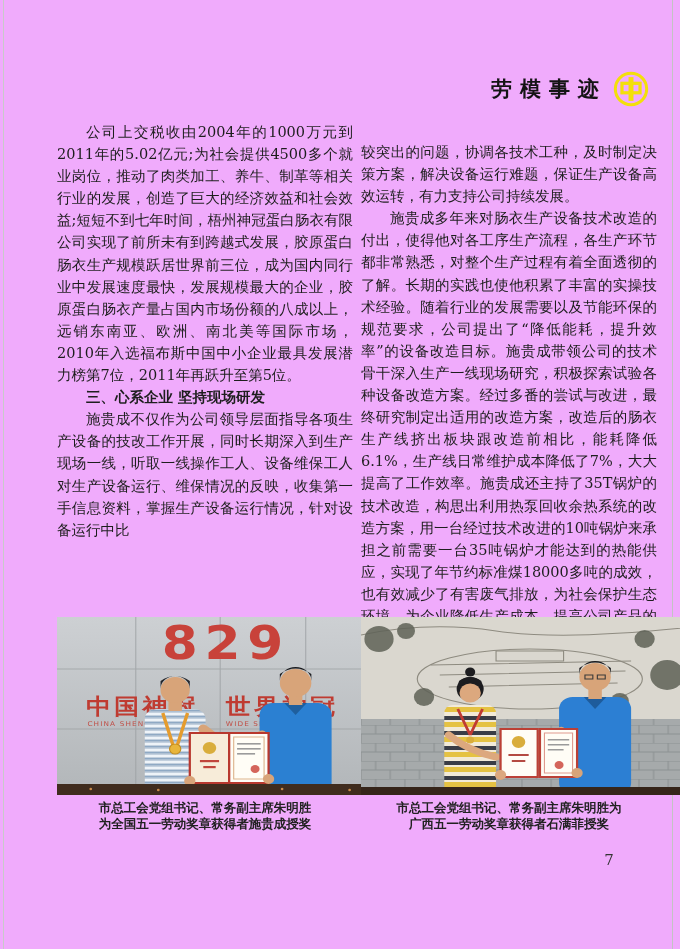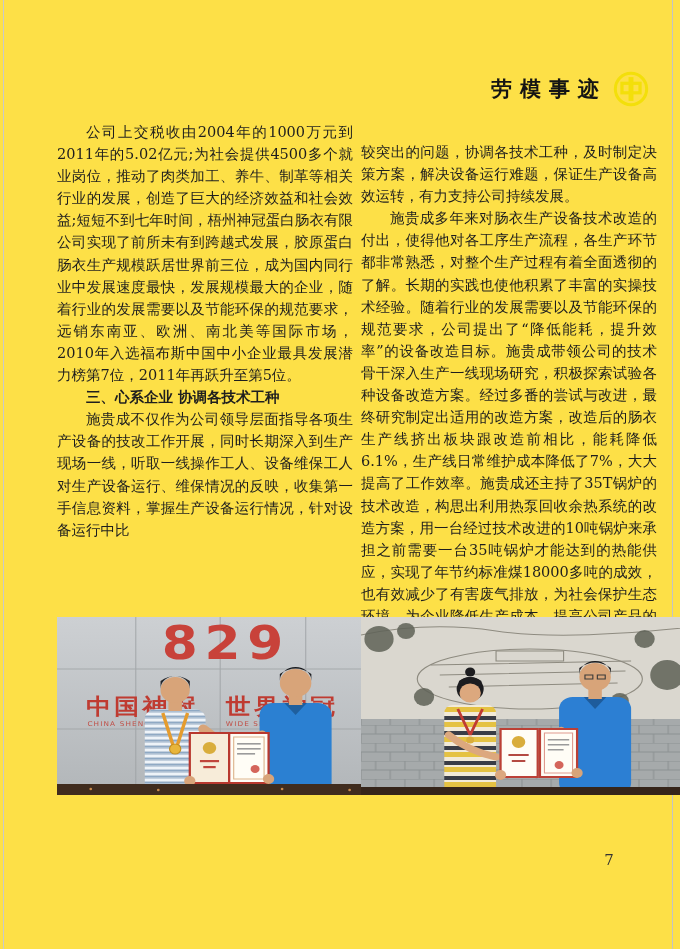--- a/index.html
+++ b/index.html
@@ -1,18 +1,18 @@
 <!DOCTYPE html>
 <html><head>
 <meta charset="utf-8">
 <style>
   html,body { margin:0; padding:0; background:#e8e8e8; }
   .page {
     position:relative; width:680px; height:949px; margin:0 auto;
-    background:#fde047; overflow:hidden;
+    background:#f0abfc; overflow:hidden;
     font-family:"DejaVu Serif", serif; color:#1e1e1e;
   }
   .edge-line { position:absolute; top:0; bottom:0; width:1px; background:#c9c9c9; }
   .edge-line.left  { left:3px; }
   .edge-line.right { left:672px; background:#c3c3c3; }
 
   .header {
     position:absolute; top:68px; left:0; right:30px; height:42px;
     display:flex; justify-content:flex-end; align-items:center; gap:5px;
   }
@@ -61,22 +61,22 @@
     <span class="logo">
       <svg viewBox="0 0 40 40">
         <circle cx="20" cy="20" r="16.5" fill="none" stroke="#f3df0a" stroke-width="3.2"></circle>
         <rect x="17.4" y="7.5" width="5.2" height="25" fill="#f3df0a"></rect>
         <rect x="10.5" y="14" width="19" height="10" fill="none" stroke="#f3df0a" stroke-width="3.4"></rect>
       </svg>
     </span>
   </div>
 
   <section class="col left">
-    <p class="indent">公司上交税收由2004年的1000万元到2011年的5.02亿元;为社会提供4500多个就业岗位，推动了肉类加工、养牛、制革等相关行业的发展，创造了巨大的经济效益和社会效益;短短不到七年时间，梧州神冠蛋白肠衣有限公司实现了前所未有到跨越式发展，胶原蛋白肠衣生产规模跃居世界前三位，成为国内同行业中发展速度最快，发展规模最大的企业，随着行业的发展需要以及节能环保的规范要求，远销东南亚、欧洲、南北美等国际市场，2010年入选福布斯中国中小企业最具发展潜力榜第7位，2011年再跃升至第5位。</p>
-    <h3>三、心系企业 协调各技术工种</h3>
+    <p class="indent">公司上交税收由2004年的1000万元到2011年的5.02亿元;为社会提供4500多个就业岗位，推动了肉类加工、养牛、制革等相关行业的发展，创造了巨大的经济效益和社会效益;短短不到七年时间，梧州神冠蛋白肠衣有限公司实现了前所未有到跨越式发展，胶原蛋白肠衣生产规模跃居世界前三位，成为国内同行业中发展速度最快，发展规模最大的企业，胶原蛋白肠衣产量占国内市场份额的八成以上，远销东南亚、欧洲、南北美等国际市场，2010年入选福布斯中国中小企业最具发展潜力榜第7位，2011年再跃升至第5位。</p>
+    <h3>三、心系企业 坚持现场研发</h3>
     <p class="indent">施贵成不仅作为公司领导层面指导各项生产设备的技改工作开展，同时长期深入到生产现场一线，听取一线操作工人、设备维保工人对生产设备运行、维保情况的反映，收集第一手信息资料，掌握生产设备运行情况，针对设备运行中比</p>
   </section>
 
   <section class="col right">
     <p>较突出的问题，协调各技术工种，及时制定决策方案，解决设备运行难题，保证生产设备高效运转，有力支持公司持续发展。</p>
     <p class="indent">施贵成多年来对肠衣生产设备技术改造的付出，使得他对各工序生产流程，各生产环节都非常熟悉，对整个生产过程有着全面透彻的了解。长期的实践也使他积累了丰富的实操技术经验。随着行业的发展需要以及节能环保的规范要求，公司提出了“降低能耗，提升效率”的设备改造目标。施贵成带领公司的技术骨干深入生产一线现场研究，积极探索试验各种设备改造方案。经过多番的尝试与改进，最终研究制定出适用的改造方案，改造后的肠衣生产线挤出板块跟改造前相比，能耗降低6.1%，生产线日常维护成本降低了7%，大大提高了工作效率。施贵成还主持了35T锅炉的技术改造，构思出利用热泵回收余热系统的改造方案，用一台经过技术改进的10吨锅炉来承担之前需要一台35吨锅炉才能达到的热能供应，实现了年节约标准煤18000多吨的成效，也有效减少了有害废气排放，为社会保护生态环境，为企业降低生产成本，提高公司产品的市场竞争力，为社会节约能源消耗作出了杰出贡献。</p>
   </section>
 
   <figure class="fig1">
     <div class="photo">
@@ -139,20 +139,24 @@
         </g>
         <rect x="0" y="167" width="295" height="11" fill="#402c1e"></rect>
         <g fill="#c98a4b">
           <circle cx="30" cy="172" r="1.2"></circle>
             <circle cx="90" cy="173" r="1.2"></circle>
             <circle cx="200" cy="172" r="1.2"></circle>
             <circle cx="260" cy="173" r="1.2"></circle>
         </g>
       </svg>
     </div>
+    <figcaption>
+      <span>市总工会党组书记、常务副主席朱明胜</span>
+      <span>为全国五一劳动奖章获得者施贵成授奖</span>
+    </figcaption>
   </figure>
 
   <figure class="fig2">
     <div class="photo">
       <svg viewBox="0 0 295 178" preserveAspectRatio="none">
         <defs>
           <pattern id="brick" width="26" height="18" patternUnits="userSpaceOnUse">
             <rect width="26" height="18" fill="#a6aaab"></rect>
             <line x1="0" y1="0" x2="26" y2="0" stroke="#8d9293" stroke-width="1"></line>
             <line x1="0" y1="9" x2="26" y2="9" stroke="#8d9293" stroke-width="1"></line>
@@ -213,17 +217,21 @@
           <rect x="166" y="122" width="19" height="1.5" fill="#9b9b9b"></rect>
           <rect x="166" y="127" width="19" height="1.5" fill="#9b9b9b"></rect>
           <rect x="166" y="132" width="14" height="1.5" fill="#9b9b9b"></rect>
           <circle cx="176" cy="148" r="4" fill="#cc4a40" opacity="0.85"></circle>
           <circle cx="124" cy="158" r="5" fill="#dca87e"></circle>
           <circle cx="192" cy="156" r="5" fill="#d8a479"></circle>
         </g>
         <rect x="0" y="170" width="295" height="8" fill="#36251a"></rect>
       </svg>
     </div>
+    <figcaption>
+      <span>市总工会党组书记、常务副主席朱明胜为</span>
+      <span>广西五一劳动奖章获得者石满菲授奖</span>
+    </figcaption>
   </figure>
 
   <div class="pageno">7</div>
 
 </div>
 
 </body></html>

